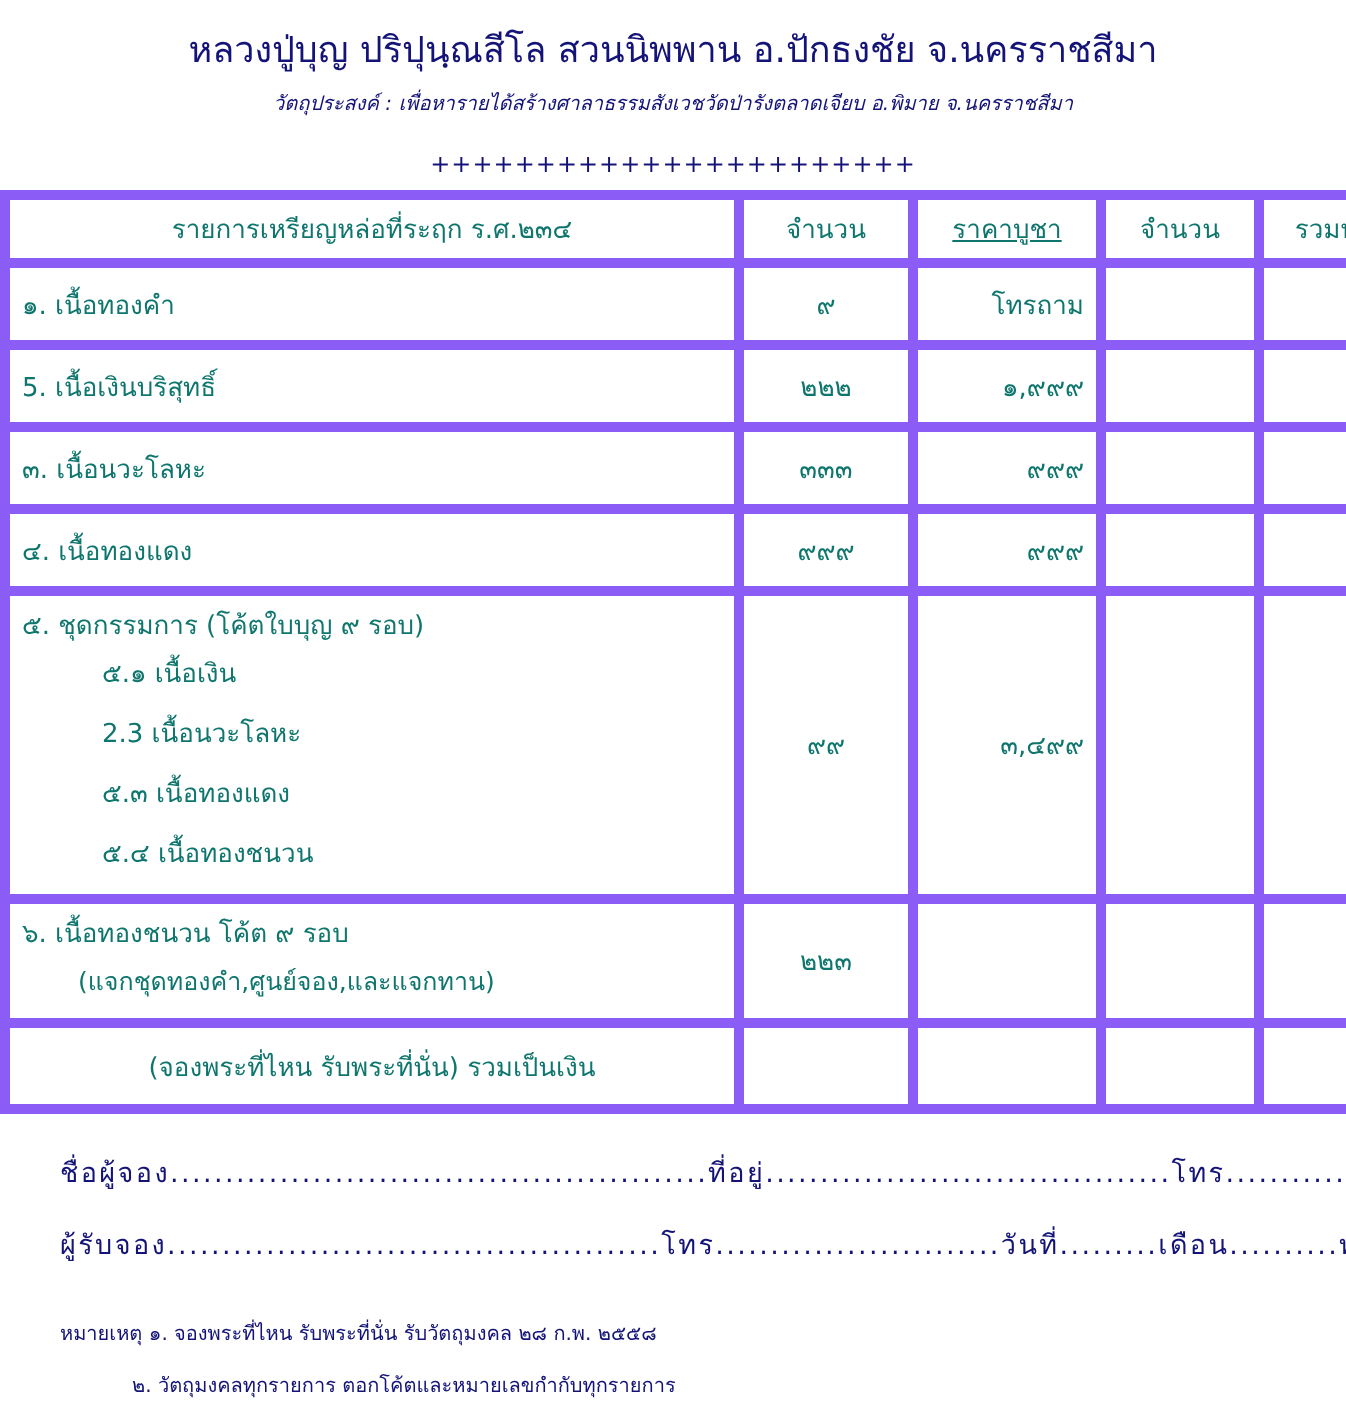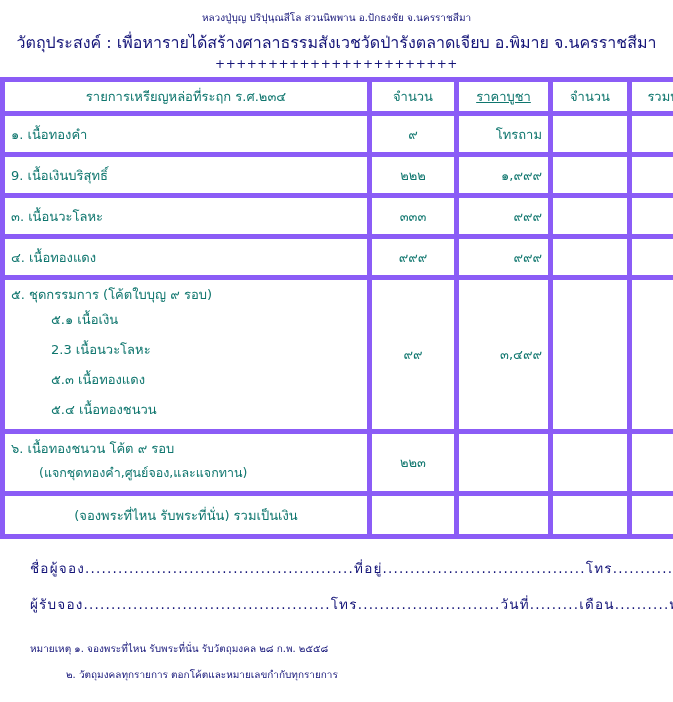--- a/index.html
+++ b/index.html
@@ -27,28 +27,29 @@
     padding-top: 10px;
   }
   .title-main {
     font-size: 16.5px;
     font-weight: bold;
     color: #141478;
     letter-spacing: 0.2px;
     margin-bottom: 6px;
   }
   .title-sub {
+    font-size: 18px;
+    color: #141478;
+    margin-bottom: 5px;
+  }
+  .title-sub2 {
     font-size: 10px;
     color: #141478;
-    margin-bottom: 5px;
-  }
-  .title-sub2 {
-    font-size: 16px;
-    color: #141478;
-    margin-bottom: 2px;
+    margin-bottom: 16px;
+    font-style: italic;
   }
   .plusline {
     font-size: 12px;
     color: #141478;
     letter-spacing: 0.5px;
     margin-top: 2px;
     margin-bottom: 6px;
   }
   table.main {
     border-collapse: collapse;
@@ -138,21 +139,21 @@
     </thead>
     <tbody>
       <tr>
         <td class="desc">๑. เนื้อทองคำ</td>
         <td class="c">๙</td>
         <td class="price">โทรถาม</td>
         <td class="c"></td>
         <td class="c"></td>
       </tr>
       <tr>
-        <td class="desc">9. เนื้อเงินบริสุทธิ์</td>
+        <td class="desc">5. เนื้อเงินบริสุทธิ์</td>
         <td class="c">๒๒๒</td>
         <td class="price">๑,๙๙๙</td>
         <td class="c"></td>
         <td class="c"></td>
       </tr>
       <tr>
         <td class="desc">๓. เนื้อนวะโลหะ</td>
         <td class="c">๓๓๓</td>
         <td class="price">๙๙๙</td>
         <td class="c"></td>

